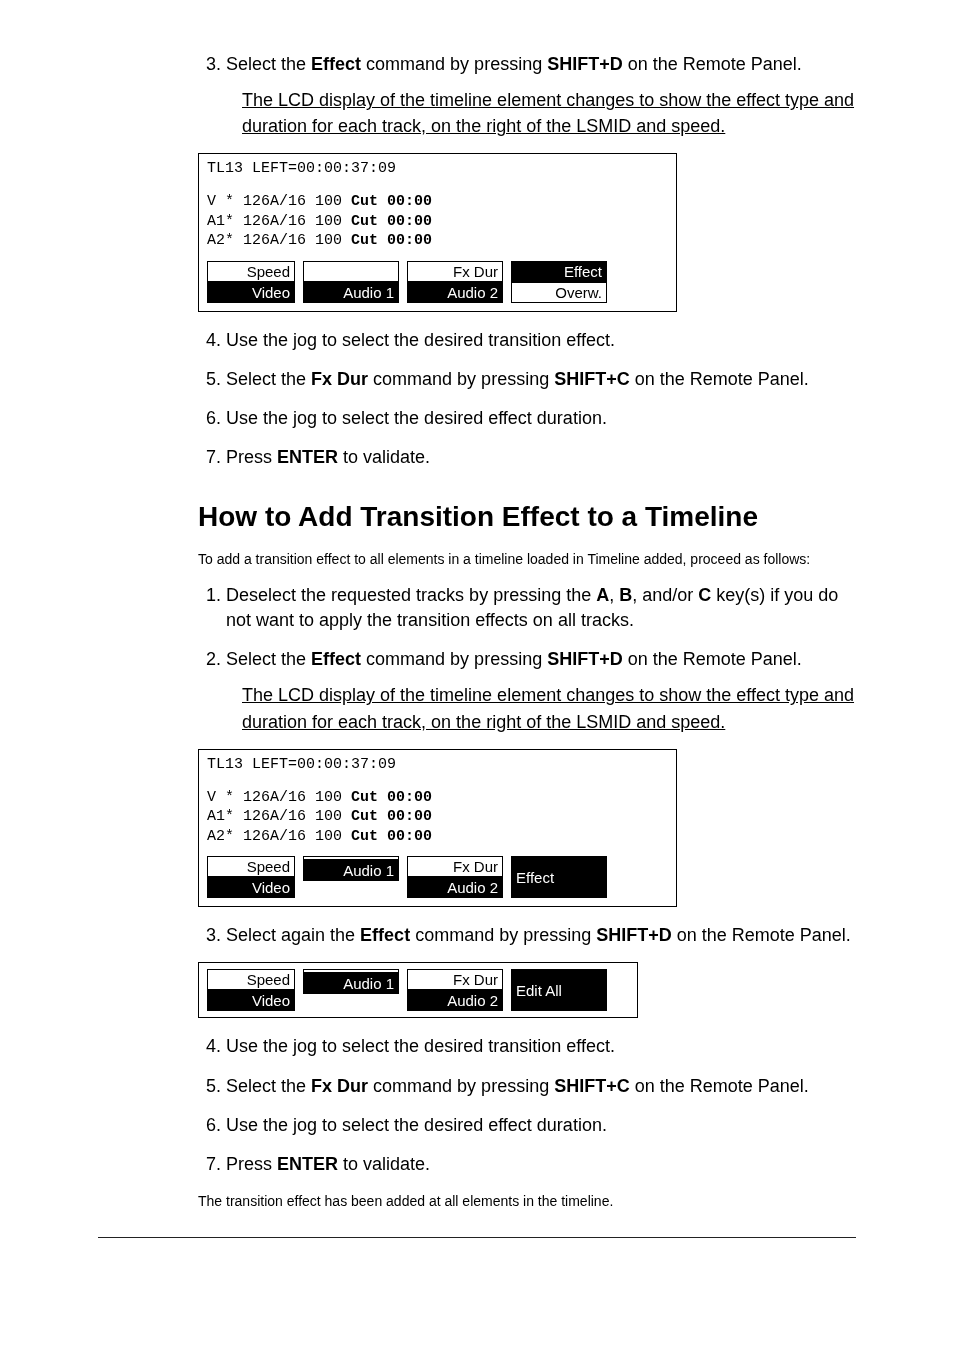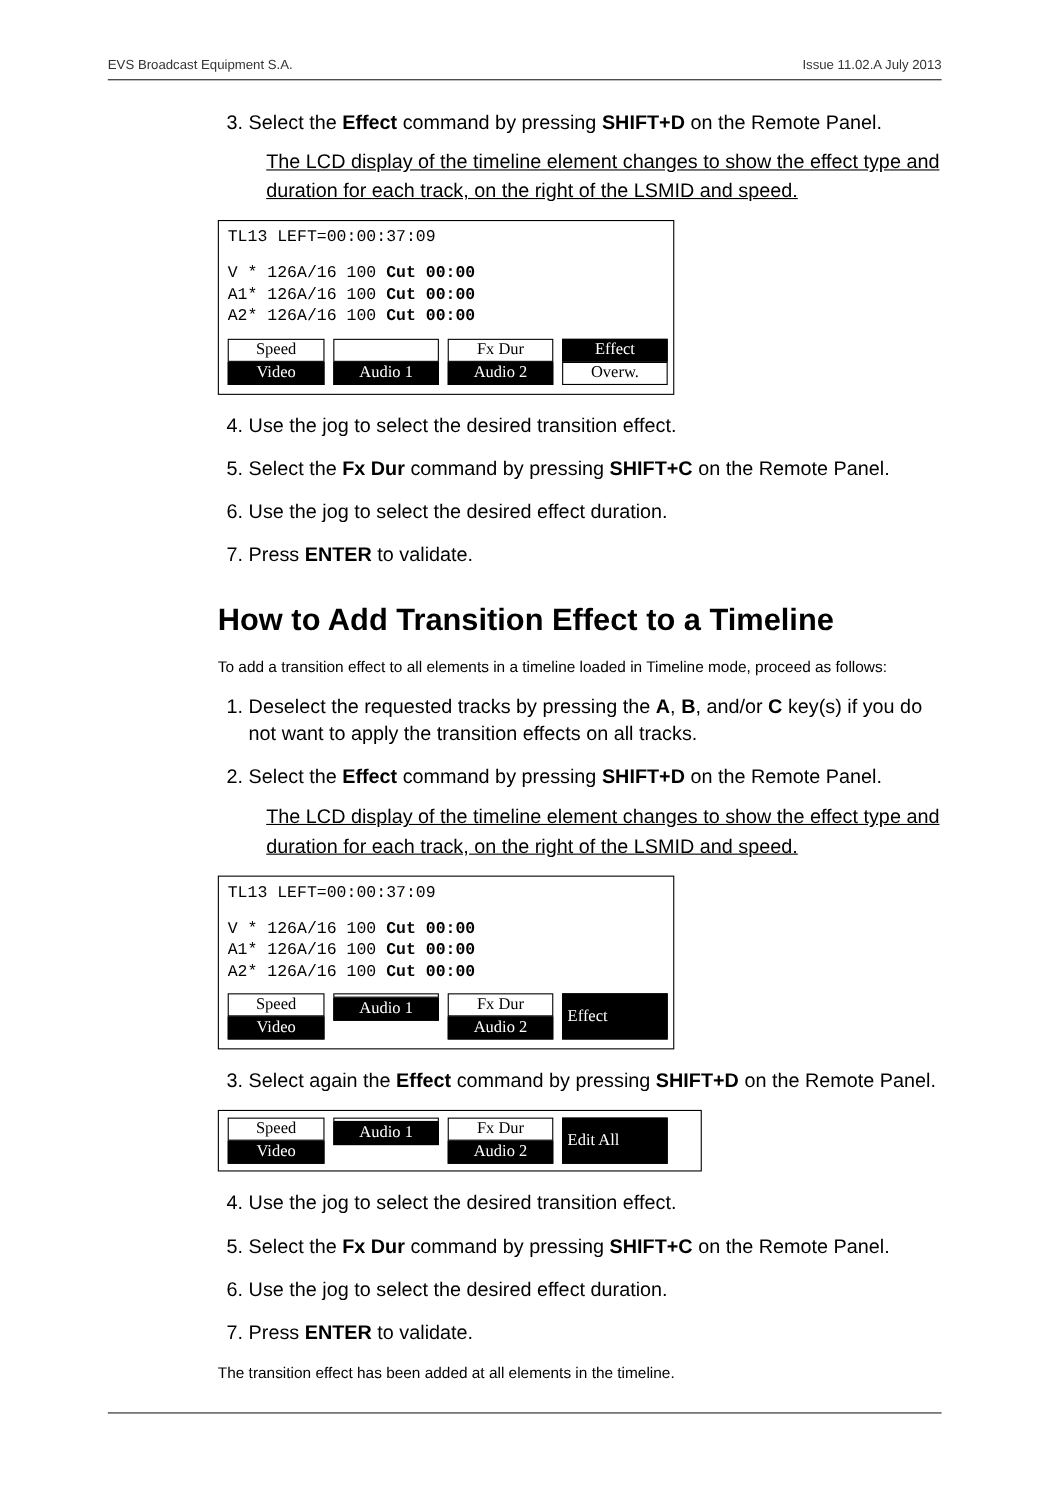--- a/index.html
+++ b/index.html
@@ -7,47 +7,43 @@
   .page { padding: 52px 98px 40px 98px; }
   .header { display: flex; justify-content: space-between; font-size: 12px; color: #333; padding-bottom: 6px; border-bottom: 1px solid #222; margin-bottom: 26px; }
   .content { padding-left: 100px; }
   ol.body-list { list-style: decimal; padding-left: 28px; font-size: 18px; }
   ol.body-list > li { margin-bottom: 14px; line-height: 1.4; }
   .indent { margin-top: 10px; margin-left: 16px; line-height: 1.45; text-decoration: underline; }
   h2 { font-size: 28px; font-weight: bold; margin: 30px 0 16px 0; }
   p.para { font-size: 14px; line-height: 1.45; margin-bottom: 14px; }
   p.final { font-size: 14px; line-height: 1.45; margin: 12px 0 26px 0; }
 
-  .lcd { border: 1.5px solid #000; width: 415px; padding: 6px 8px 8px 8px; font-family: "Courier New", monospace; font-size: 15px; margin: 6px 0 16px 0; }
+  .lcd { border: 1.5px solid #000; width: 479px; padding: 6px 8px 8px 8px; font-family: "Courier New", monospace; font-size: 15px; margin: 6px 0 16px 0; }
   .lcd-title { margin-bottom: 8px; }
   .lcd-lines { margin-bottom: 10px; white-space: pre; line-height: 1.3; margin-top: 15px; }
   .lcd-row { display: flex; gap: 8px; }
-  .lcd-cell { border: 1.5px solid #000; padding: 1px 4px; font-family: Liberation Serif, serif; font-size: 15px; text-align: center; white-space: pre; }
+  .lcd-cell { border: 1.5px solid #000; padding: 1px 4px; font-family: Liberation Sans, sans-serif; font-size: 15px; text-align: right; white-space: pre; }
   .lcd-cell.black { background: #000; color: #fff; }
   .lcd-cell.white { background: #fff; color: #000; }
   .col1 { flex: 0 0 88px; }
   .col2 { flex: 0 0 96px; }
   .col3 { flex: 0 0 96px; }
   .col4 { flex: 0 0 96px; }
   .lcd-rows-stack { display: flex; flex-direction: column; }
 
   .small-lcd { display: flex; gap: 8px; border: 1.5px solid #000; width: 440px; padding: 6px 8px; font-family: "Courier New", monospace; font-size: 15px; margin: 8px 0 16px 0; }
   .stack { display: flex; flex-direction: column; }
   .bold { font-weight: bold; }
 
   .hr-bottom { border: none; border-top: 1px solid #222; margin: 0 0 6px 0; }
 </style>
 </head>
 <body>
 
 <div class="page">
-  <div class="header">
-    <span>EVS Broadcast Equipment S.A.</span>
-    <span>Issue 11.02.A  July 2013</span>
-  </div>
 
   <div class="content">
 
     <ol class="body-list" start="3">
       <li>
         <span>Select the </span><span class="bold">Effect</span><span> command by pressing </span><span class="bold">SHIFT+D</span><span> on the Remote Panel.</span>
         <div class="indent">The LCD display of the timeline element changes to show the effect type and duration for each track, on the right of the LSMID and speed.</div>
       </li>
     </ol>
 
@@ -75,21 +71,21 @@
     <ol class="body-list" start="4">
       <li>Use the jog to select the desired transition effect.</li>
       <li><span>Select the </span><span class="bold">Fx Dur</span><span> command by pressing </span><span class="bold">SHIFT+C</span><span> on the Remote Panel.</span></li>
       <li>Use the jog to select the desired effect duration.</li>
       <li><span>Press </span><span class="bold">ENTER</span><span> to validate.</span></li>
     </ol>
 
 
     <h2>How to Add Transition Effect to a Timeline</h2>
 
-    <p class="para">To add a transition effect to all elements in a timeline loaded in Timeline mode, proceed as follows:</p>
+    <p class="para">To add a transition effect to all elements in a timeline loaded in Timeline added, proceed as follows:</p>
 
     <ol class="body-list" start="1">
       <li>
         <span>Deselect the requested tracks by pressing the </span><span class="bold">A</span><span>, </span><span class="bold">B</span><span>, and/or </span><span class="bold">C</span><span> key(s) if you do not want to apply the transition effects on all tracks.</span>
       </li>
       <li>
         <span>Select the </span><span class="bold">Effect</span><span> command by pressing </span><span class="bold">SHIFT+D</span><span> on the Remote Panel.</span>
         <div class="indent">The LCD display of the timeline element changes to show the effect type and duration for each track, on the right of the LSMID and speed.</div>
       </li>
     </ol>

